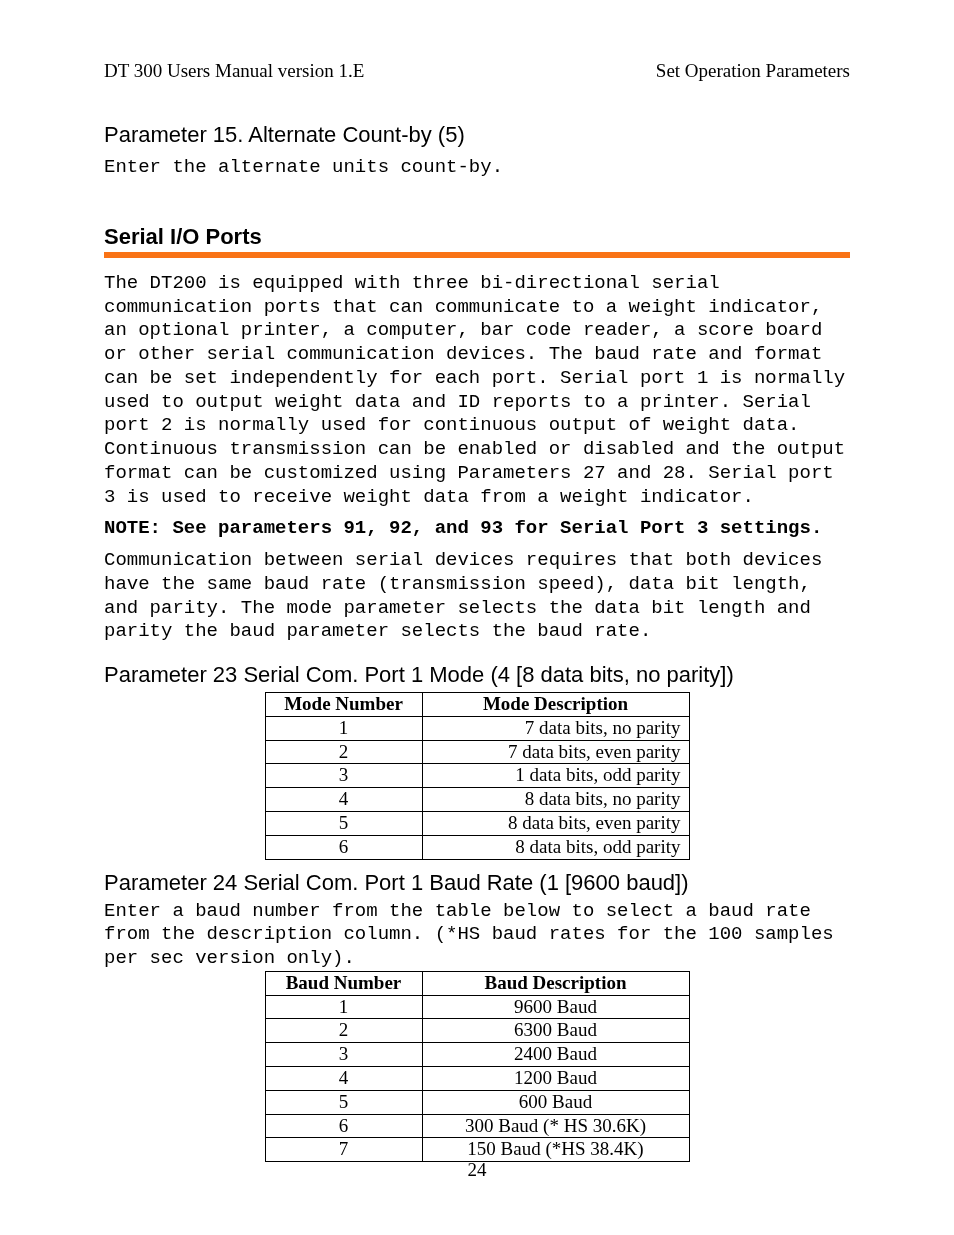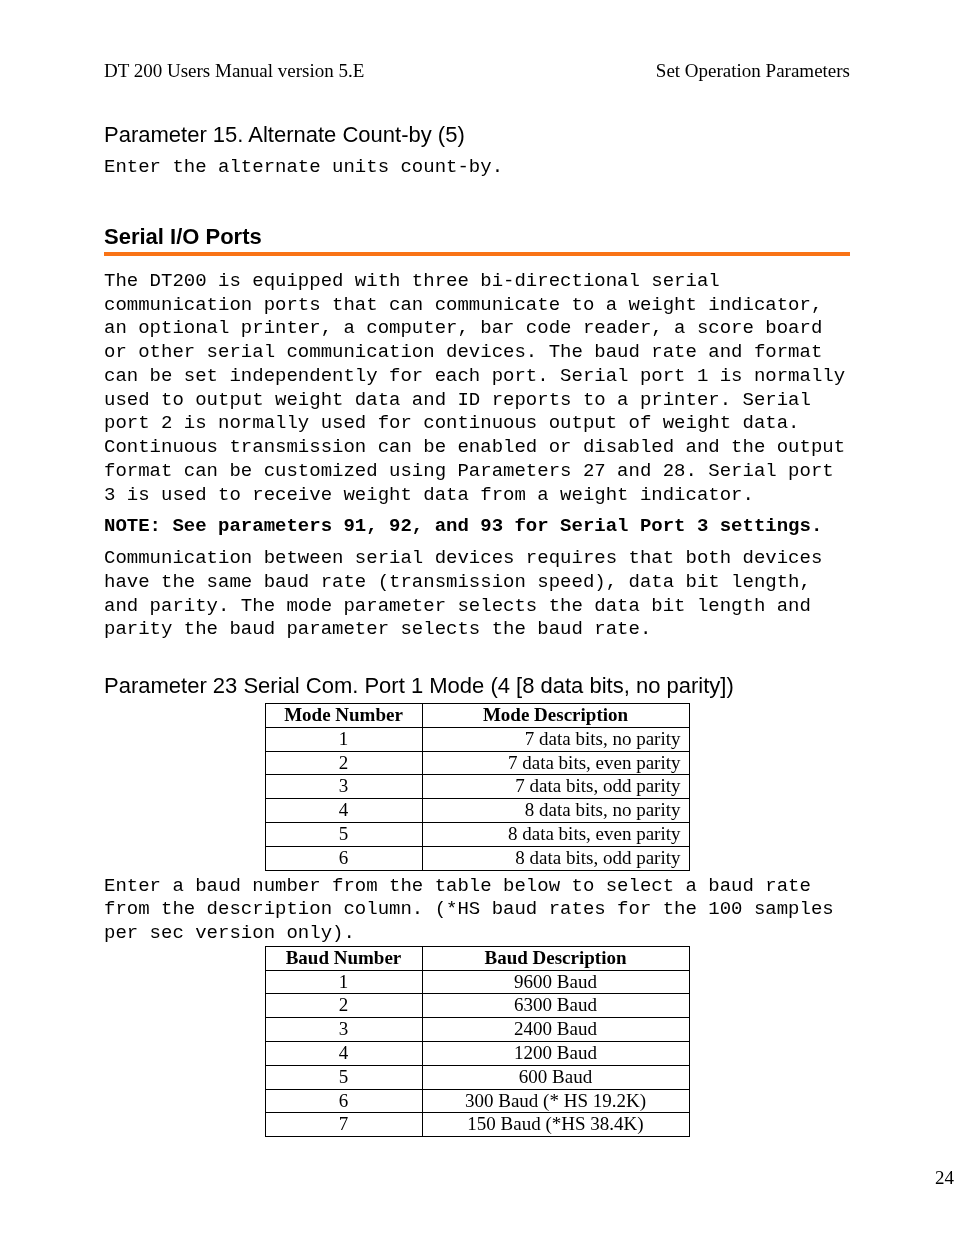--- a/index.html
+++ b/index.html
@@ -27,21 +27,21 @@
     font-weight: normal;
     font-size: 22px;
     margin: 10px 0 4px 0;
   }
   .h2 {
     font-family: Arial, Helvetica, sans-serif;
     font-weight: bold;
     font-size: 22px;
     margin: 44px 0 0 0;
     padding-bottom: 2px;
-    border-bottom: 4px solid #f97316;
+    border-bottom: 6px solid #f97316;
   }
   .body {
     font-size: 19px;
     line-height: 1.25;
     margin: 8px 0 0 0;
     font-family: Liberation Mono, monospace;
   }
   .bold {
     font-weight: bold;
   }
@@ -66,80 +66,81 @@
   table.data td.desc-left {
     text-align: right;
     width: 250px;
   }
   table.data td.desc-center {
     text-align: center;
     width: 250px;
   }
   .page-number {
     position: absolute;
-    bottom: 46px;
+    bottom: 54px;
     left: 0;
     width: 100%;
-    text-align: right;
+    text-align: center;
     font-size: 19px;
   }
 </style>
 </head>
 <body>
 
 <div class="page">
 
   <div class="running-head">
-    <span>DT 200 Users Manual version 5.E</span>
+    <span>DT 300 Users Manual version 1.E</span>
     <span>Set Operation Parameters</span>
   </div>
 
   <div class="h3">Parameter 15.  Alternate Count-by   (5)</div>
   <div class="body">Enter the alternate units count-by.</div>
 
   <div class="h2">Serial I/O Ports</div>
   <div class="body" style="margin-top:14px;">The DT200 is equipped with three bi-directional serial communication ports that can communicate to a weight indicator, an optional printer, a computer, bar code reader, a score board or other serial communication devices.  The baud rate and format can be set independently for each port.   Serial port 1 is normally used to output weight data and ID reports to a printer.  Serial port 2 is normally used for continuous output of weight data.  Continuous transmission can be enabled or disabled and the output format can be customized using Parameters 27 and 28.  Serial port 3 is used to receive weight data from a weight indicator.</div>
   <div class="body bold">NOTE: See parameters 91, 92, and 93 for Serial Port 3 settings.</div>
   <div class="body">Communication between serial devices requires that both devices have the same baud rate (transmission speed), data bit length, and parity.  The mode parameter selects the data bit length and parity the baud parameter selects the baud rate.</div>
 
-  <div class="h3" style="margin-top:31px;">Parameter 23 Serial Com. Port 1 Mode   (4 [8 data bits, no parity])</div>
+  <div class="h3" style="margin-top:18px;">Parameter 23 Serial Com. Port 1 Mode   (4 [8 data bits, no parity])</div>
 
   <table class="data">
     <tbody>
         <tr>
       <th>Mode Number</th>
       <th>Mode Description</th>
     </tr>
     <tr>
           <td class="num">1</td>
           <td class="desc-left">7 data bits, no parity</td>
         </tr>
     <tr>
           <td class="num">2</td>
           <td class="desc-left">7 data bits, even parity</td>
         </tr>
     <tr>
           <td class="num">3</td>
-          <td class="desc-left">7 data bits, odd parity</td>
+          <td class="desc-left">1 data bits, odd parity</td>
         </tr>
     <tr>
           <td class="num">4</td>
           <td class="desc-left">8 data bits, no parity</td>
         </tr>
     <tr>
           <td class="num">5</td>
           <td class="desc-left">8 data bits, even parity</td>
         </tr>
     <tr>
           <td class="num">6</td>
           <td class="desc-left">8 data bits, odd parity</td>
         </tr>
   </tbody>
     </table>
 
+  <div class="h3" style="margin-top:10px;">Parameter 24 Serial Com. Port 1 Baud Rate   (1 [9600 baud])</div>
   <div class="body" style="margin-top:4px;">Enter a baud number from the table below to select a baud rate from the description column. (*HS baud rates for the 100 samples per sec version only).</div>
 
   <table class="data">
     <tbody>
         <tr>
       <th>Baud Number</th>
       <th>Baud Description</th>
     </tr>
     <tr>
           <td class="num">1</td>
@@ -156,21 +157,21 @@
     <tr>
           <td class="num">4</td>
           <td class="desc-center">1200 Baud</td>
         </tr>
     <tr>
           <td class="num">5</td>
           <td class="desc-center">600 Baud</td>
         </tr>
     <tr>
           <td class="num">6</td>
-          <td class="desc-center">300 Baud  (* HS 19.2K)</td>
+          <td class="desc-center">300 Baud  (* HS 30.6K)</td>
         </tr>
     <tr>
           <td class="num">7</td>
           <td class="desc-center">150 Baud  (*HS 38.4K)</td>
         </tr>
   </tbody>
     </table>
 
   <div class="page-number">24</div>
 </div>

